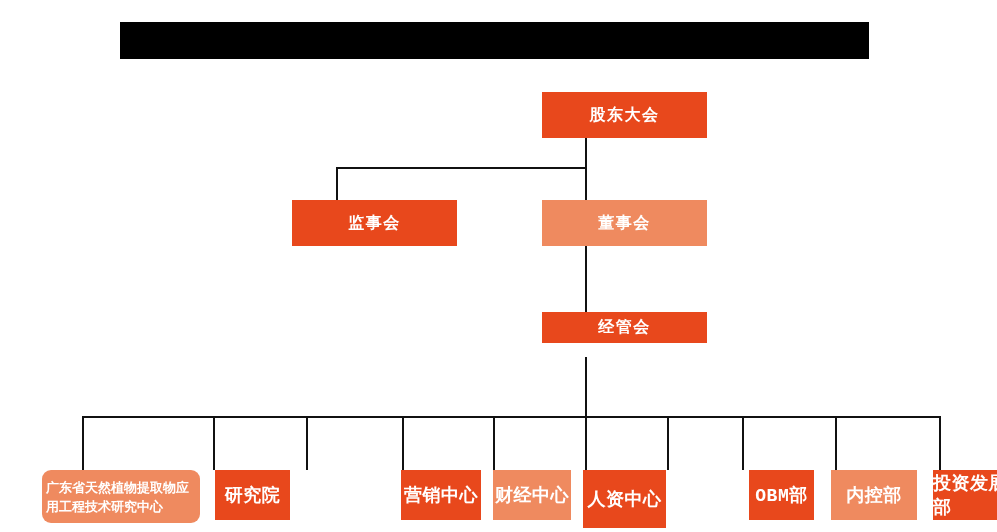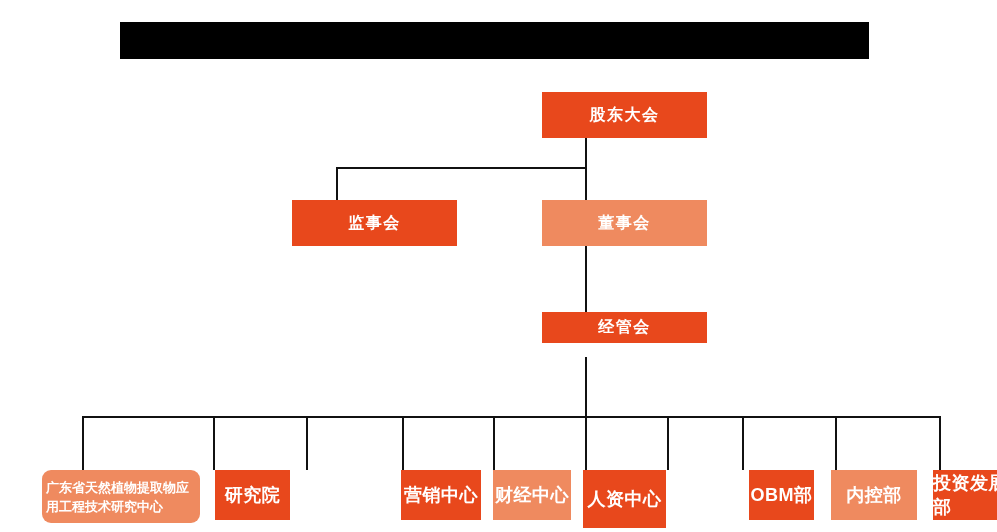--- a/index.html
+++ b/index.html
@@ -52,17 +52,17 @@
   <div class="node primary lvl" style="left:254px; top:200px; width:165px; height:46px;">监事会</div>
   <div class="node secondary lvl" style="left:504px; top:200px; width:165px; height:46px;">董事会</div>
 
   <div class="node primary lvl" style="left:504px; top:312px; width:165px; height:31px;">经管会</div>
 
   <div class="node secondary dept dept-long" style="left:4px; top:470px; width:158px; height:53px;">广东省天然植物提取物应用工程技术研究中心</div>
   <div class="node primary dept" style="left:177px; top:470px; width:75px; height:50px;">研究院</div>
   <div class="node primary dept" style="left:363px; top:470px; width:80px; height:50px;">营销中心</div>
   <div class="node secondary dept" style="left:455px; top:470px; width:78px; height:50px;">财经中心</div>
   <div class="node primary dept" style="left:545px; top:470px; width:83px; height:58px;">人资中心</div>
-  <div class="node primary dept" style="left:711px; top:470px; width:65px; height:50px;">OBM部</div>
+  <div class="node primary dept" style="left:711px; top:470px; width:65px; height:50px;font-family:Liberation Mono, monospace;">OBM部</div>
   <div class="node secondary dept" style="left:793px; top:470px; width:86px; height:50px;">内控部</div>
   <div class="node primary dept" style="left:895px; top:470px; width:90px; height:50px;">投资发展部</div>
 
 </div>
 
 </body></html>

